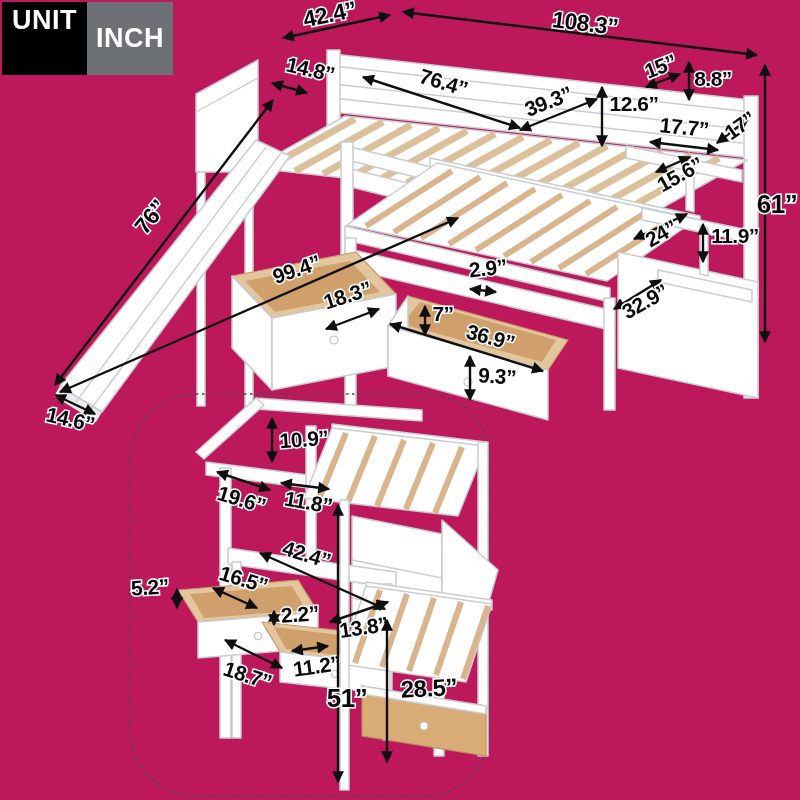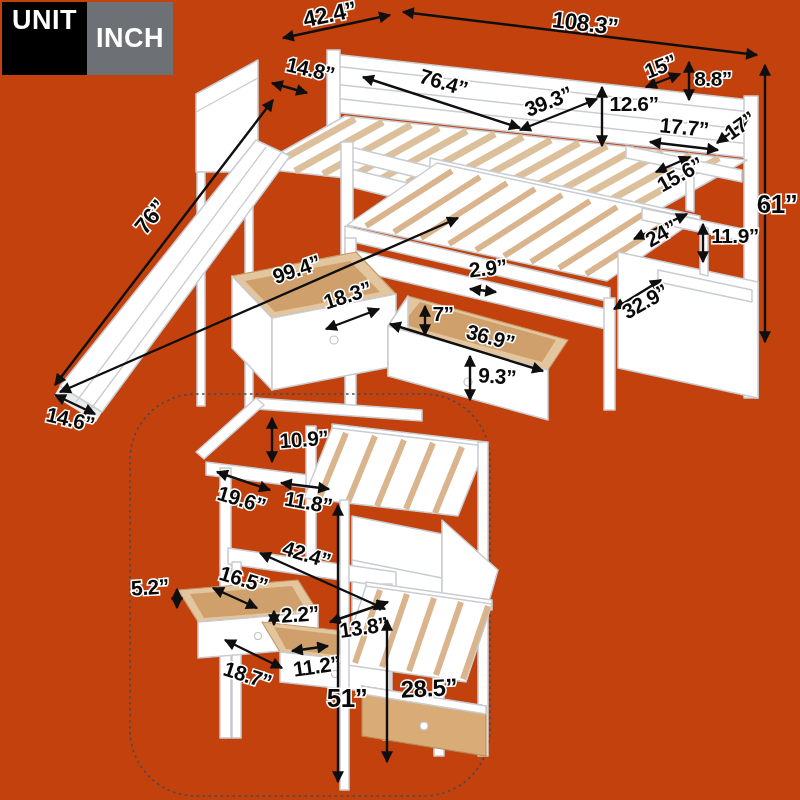--- a/index.html
+++ b/index.html
@@ -1,16 +1,16 @@
 <!DOCTYPE html>
 <html><head>
 <meta charset="utf-8">
 <style>
   html,body{margin:0;padding:0;background:#ffffff;}
-  #stage{position:relative;width:800px;height:800px;background:#c2410c;overflow:hidden;
+  #stage{position:relative;width:800px;height:800px;background:#be185d;overflow:hidden;
          font-family:"Liberation Sans",sans-serif;}
   #scene{position:absolute;left:0;top:0;}
   .badge{position:absolute;left:2px;top:2px;display:flex;z-index:5;
          font-weight:bold;font-size:27px;line-height:37px;letter-spacing:.5px;}
   .badge-unit{background:#000000;color:#ffffff;padding:0 10px;}
   .badge-inch{background:#6d7075;color:#ffffff;padding:18px 9px;}
   
   .w{fill:#ffffff;stroke:#c9ccd1;stroke-width:1.5;stroke-linejoin:round;}
   .wl{fill:none;stroke:#c9ccd1;stroke-width:1.3;}
   .slat{fill:none;stroke:#dcc09c;stroke-width:7;}

